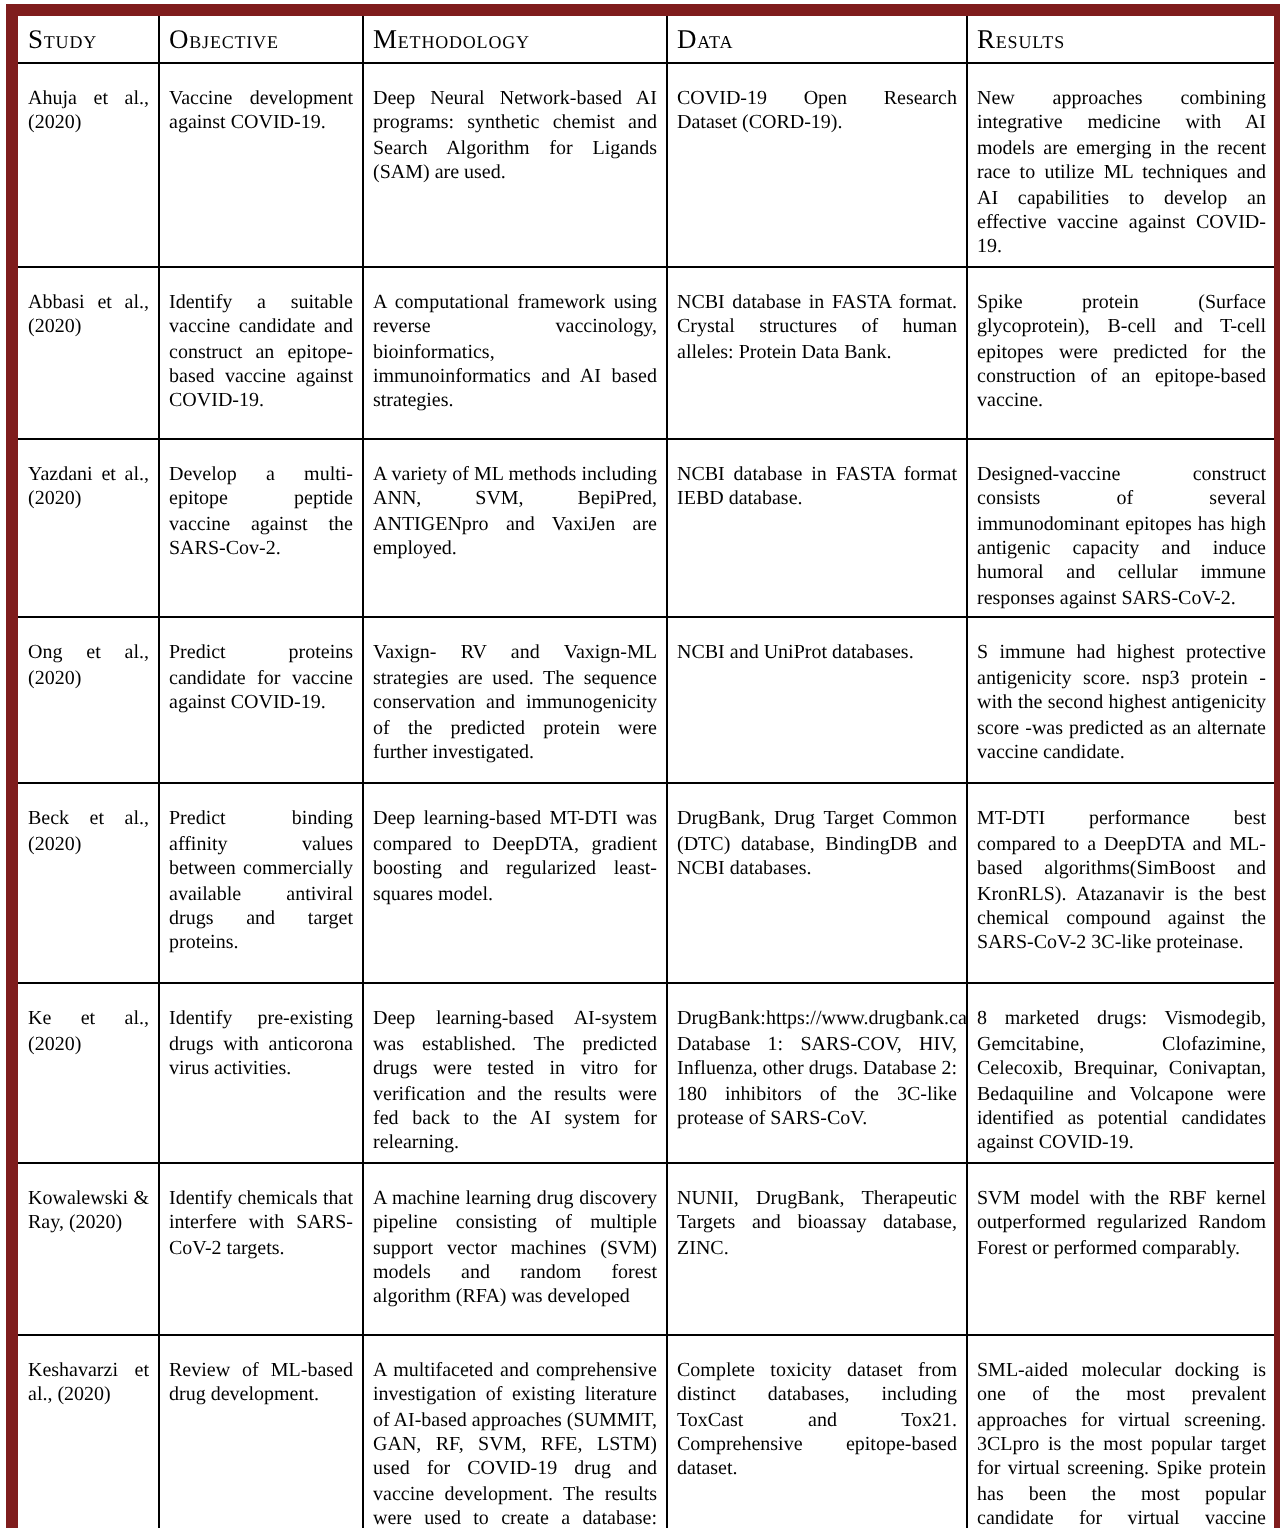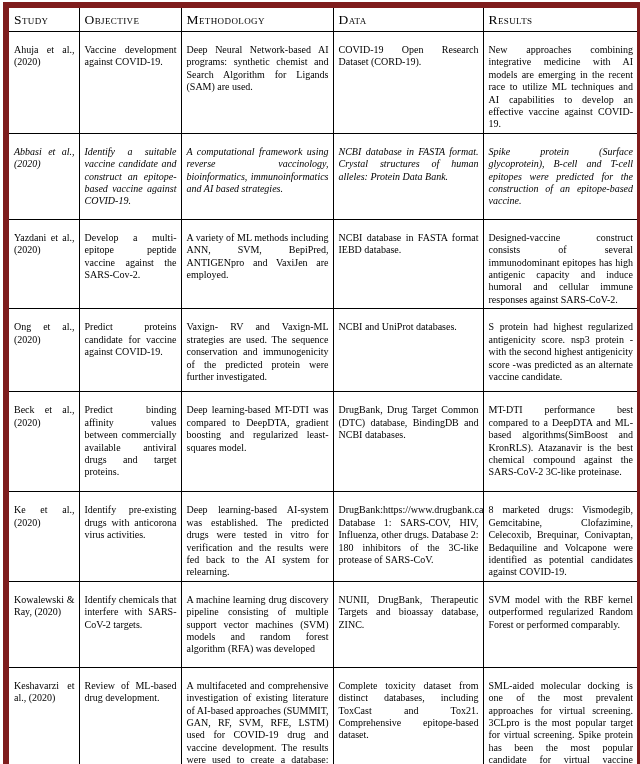--- a/index.html
+++ b/index.html
@@ -41,21 +41,21 @@
     white-space: nowrap;
   }
   .review-table td {
     font-size: 10px;
     line-height: 12.4px;
     padding: 12px 4px 2px 5px;
     text-align: justify;
   }
   
   .review-table tbody tr:nth-child(1) { height: 89px; }
-  .review-table tbody tr:nth-child(2) { height: 86px; font-style: italic; }
+  .review-table tbody tr:nth-child(2) { height: 86px; }
   .review-table tbody tr:nth-child(3) { height: 81px; margin-left: 45px; }
   .review-table tbody tr:nth-child(4) { height: 83px; }
   .review-table tbody tr:nth-child(5) { height: 100px; }
   .review-table tbody tr:nth-child(6) { height: 86px; }
   .review-table tbody tr:nth-child(7) { height: 86px; }
   .review-table tbody tr:nth-child(8) { height: 118px; }
 
   col.c-study       { width: 73px; }
   col.c-objective   { width: 102px; }
   col.c-methodology { width: 152px; }
@@ -103,21 +103,21 @@
         <td>Develop a multi-epitope peptide vaccine against the SARS-Cov-2.</td>
         <td>A variety of ML methods including ANN, SVM, BepiPred, ANTIGENpro and VaxiJen are employed.</td>
         <td>NCBI database in FASTA format IEBD database.</td>
         <td>Designed-vaccine construct consists of several immunodominant epitopes has high antigenic capacity and induce humoral and cellular immune responses against SARS-CoV-2.</td>
       </tr>
       <tr>
         <td>Ong et al., (2020)</td>
         <td>Predict proteins candidate for vaccine against COVID-19.</td>
         <td>Vaxign- RV and Vaxign-ML strategies are used. The sequence conservation and immunogenicity of the predicted protein were further investigated.</td>
         <td>NCBI and UniProt databases.</td>
-        <td>S protein had highest regularized antigenicity score. nsp3 protein - with the second highest antigenicity score -was predicted as an alternate vaccine candidate.</td>
+        <td>S immune had highest protective antigenicity score. nsp3 protein - with the second highest antigenicity score -was predicted as an alternate vaccine candidate.</td>
       </tr>
       <tr>
         <td>Beck et al., (2020)</td>
         <td>Predict binding affinity values between commercially available antiviral drugs and target proteins.</td>
         <td>Deep learning-based MT-DTI was compared to DeepDTA, gradient boosting and regularized least-squares model.</td>
         <td>DrugBank, Drug Target Common (DTC) database, BindingDB and NCBI databases.</td>
         <td>MT-DTI performance best compared to a DeepDTA and ML-based algorithms(SimBoost and KronRLS). Atazanavir is the best chemical compound against the SARS-CoV-2 3C-like proteinase.</td>
       </tr>
       <tr>
         <td>Ke et al., (2020)</td>

